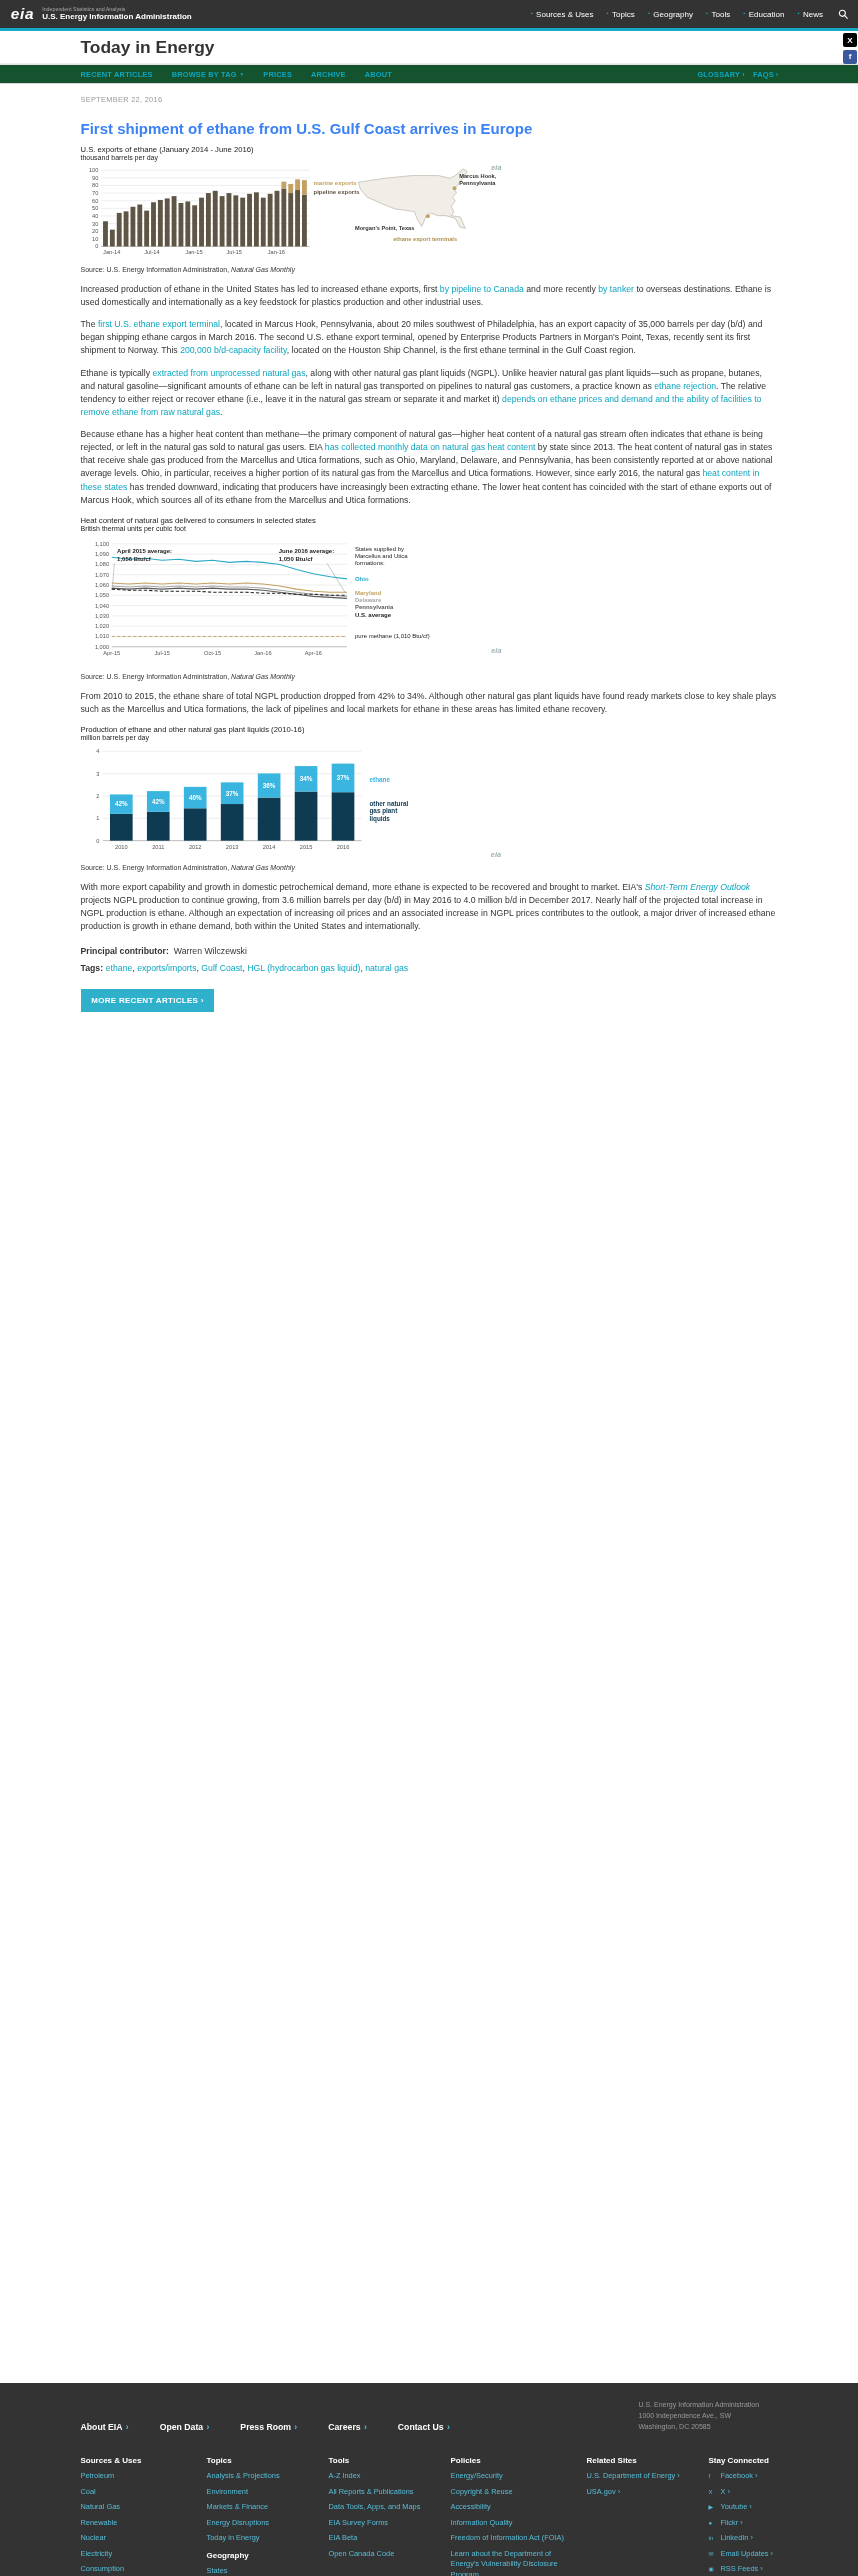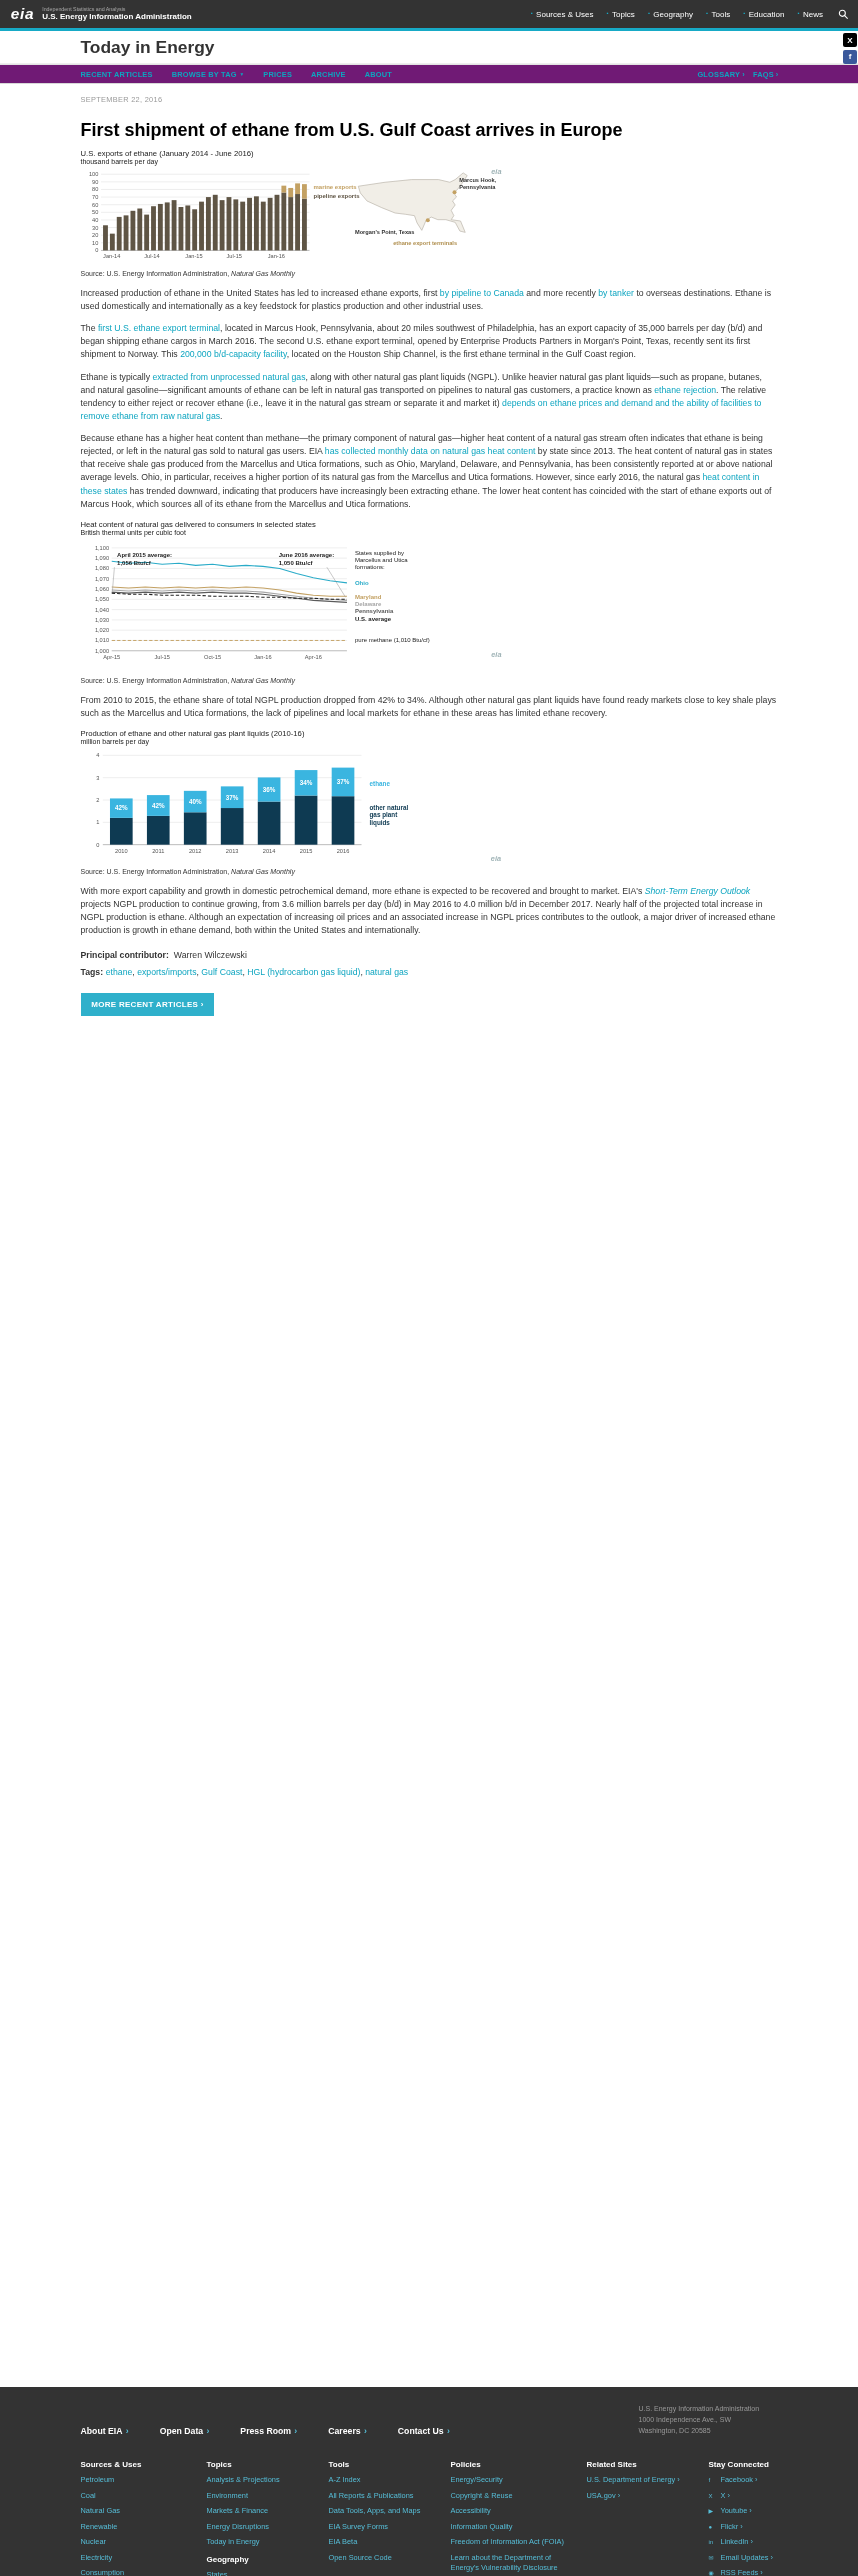--- a/index.html
+++ b/index.html
@@ -24,32 +24,32 @@
   
   .banner{background:#fff;border-bottom:0.7px solid #eee}
   .banner-inner{width:698px;margin:0 auto;display:flex;align-items:center;padding:6px 0 4.7px}
   .banner h1{font-size:17.4px;color:#333;font-weight:bold}
   .share-rail{position:absolute;right:2px;top:33px;display:flex;flex-direction:column;gap:2.7px;z-index:5}
   .soc{width:14px;height:14px;display:flex;align-items:center;justify-content:center;color:#fff;font-weight:bold;font-size:8px;border-radius:2px}
   .soc.x{background:#000}
   .soc.fb{background:#3a589b}
 
   
-  .subnav{border-top:0.7px solid #e3e3e3;border-bottom:0.7px solid #d8d8d8;background:#701a75}
+  .subnav{border-top:0.7px solid #e3e3e3;border-bottom:0.7px solid #d8d8d8;background:#14532d}
   .subnav-inner{width:698px;margin:0 auto;display:flex;padding:4.7px 0;font-size:7.4px;font-weight:bold}
   .subnav-left{display:flex;gap:19px}
   .subnav-right{margin-left:auto;display:flex;gap:8px}
   .subnav-item{color:#0da5c0;letter-spacing:0.2px;white-space:nowrap}
   .subnav-item .caret{font-size:4.7px;margin-left:2.7px;vertical-align:0.7px}
   .subnav-item .arr{margin-left:2px}
 
   
   .container{width:698px;margin:0 auto;padding-top:10.7px}
   .date{color:#999;font-size:7.4px;letter-spacing:0.3px;margin-bottom:16px}
-  .title{color:#000000;font-size:18px;font-weight:bold;margin-bottom:8px}
+  .title{color:#3b82f6;font-size:15px;font-weight:bold;margin-bottom:8px}
   .para{font-size:8.7px;line-height:1.5;margin:9.4px 0;color:#333}
   .tlink{color:#0da5c0}
   .chart-block{margin:8px 0 2.7px;width:441px}
   .chart-title{font-size:7.7px;font-weight:normal;color:#222}
   .chart-sub{font-size:7px;color:#222;margin-bottom:1.3px}
   .chart-canvas{line-height:0}
   .chart-source{font-size:7px;color:#333;margin-top:2px}
   .contrib{font-size:8.7px;margin-top:13.4px}
   .contrib b{margin-right:5px}
   .tags-row{font-size:8.7px;margin-top:6.7px}
@@ -390,21 +390,21 @@
             <a href="#" class="f-link">States</a>
             <a href="#" class="f-link">Countries</a>
           </div>
           <div class="f-col">
             <h4>Tools</h4>
             <a href="#" class="f-link">A-Z Index</a>
             <a href="#" class="f-link">All Reports &amp; Publications</a>
             <a href="#" class="f-link">Data Tools, Apps, and Maps</a>
             <a href="#" class="f-link">EIA Survey Forms</a>
             <a href="#" class="f-link">EIA Beta</a>
-            <a href="#" class="f-link">Open Source Code</a>
+            <a href="#" class="f-link">Open Canada Code</a>
           </div>
           <div class="f-col">
             <h4>Policies</h4>
             <a href="#" class="f-link">Energy/Security</a>
             <a href="#" class="f-link">Copyright &amp; Reuse</a>
             <a href="#" class="f-link">Accessibility</a>
             <a href="#" class="f-link">Information Quality</a>
             <a href="#" class="f-link">Freedom of Information Act (FOIA)</a>
             <a href="#" class="f-link">Learn about the Department of Energy's Vulnerability Disclosure Program</a>
           </div>

